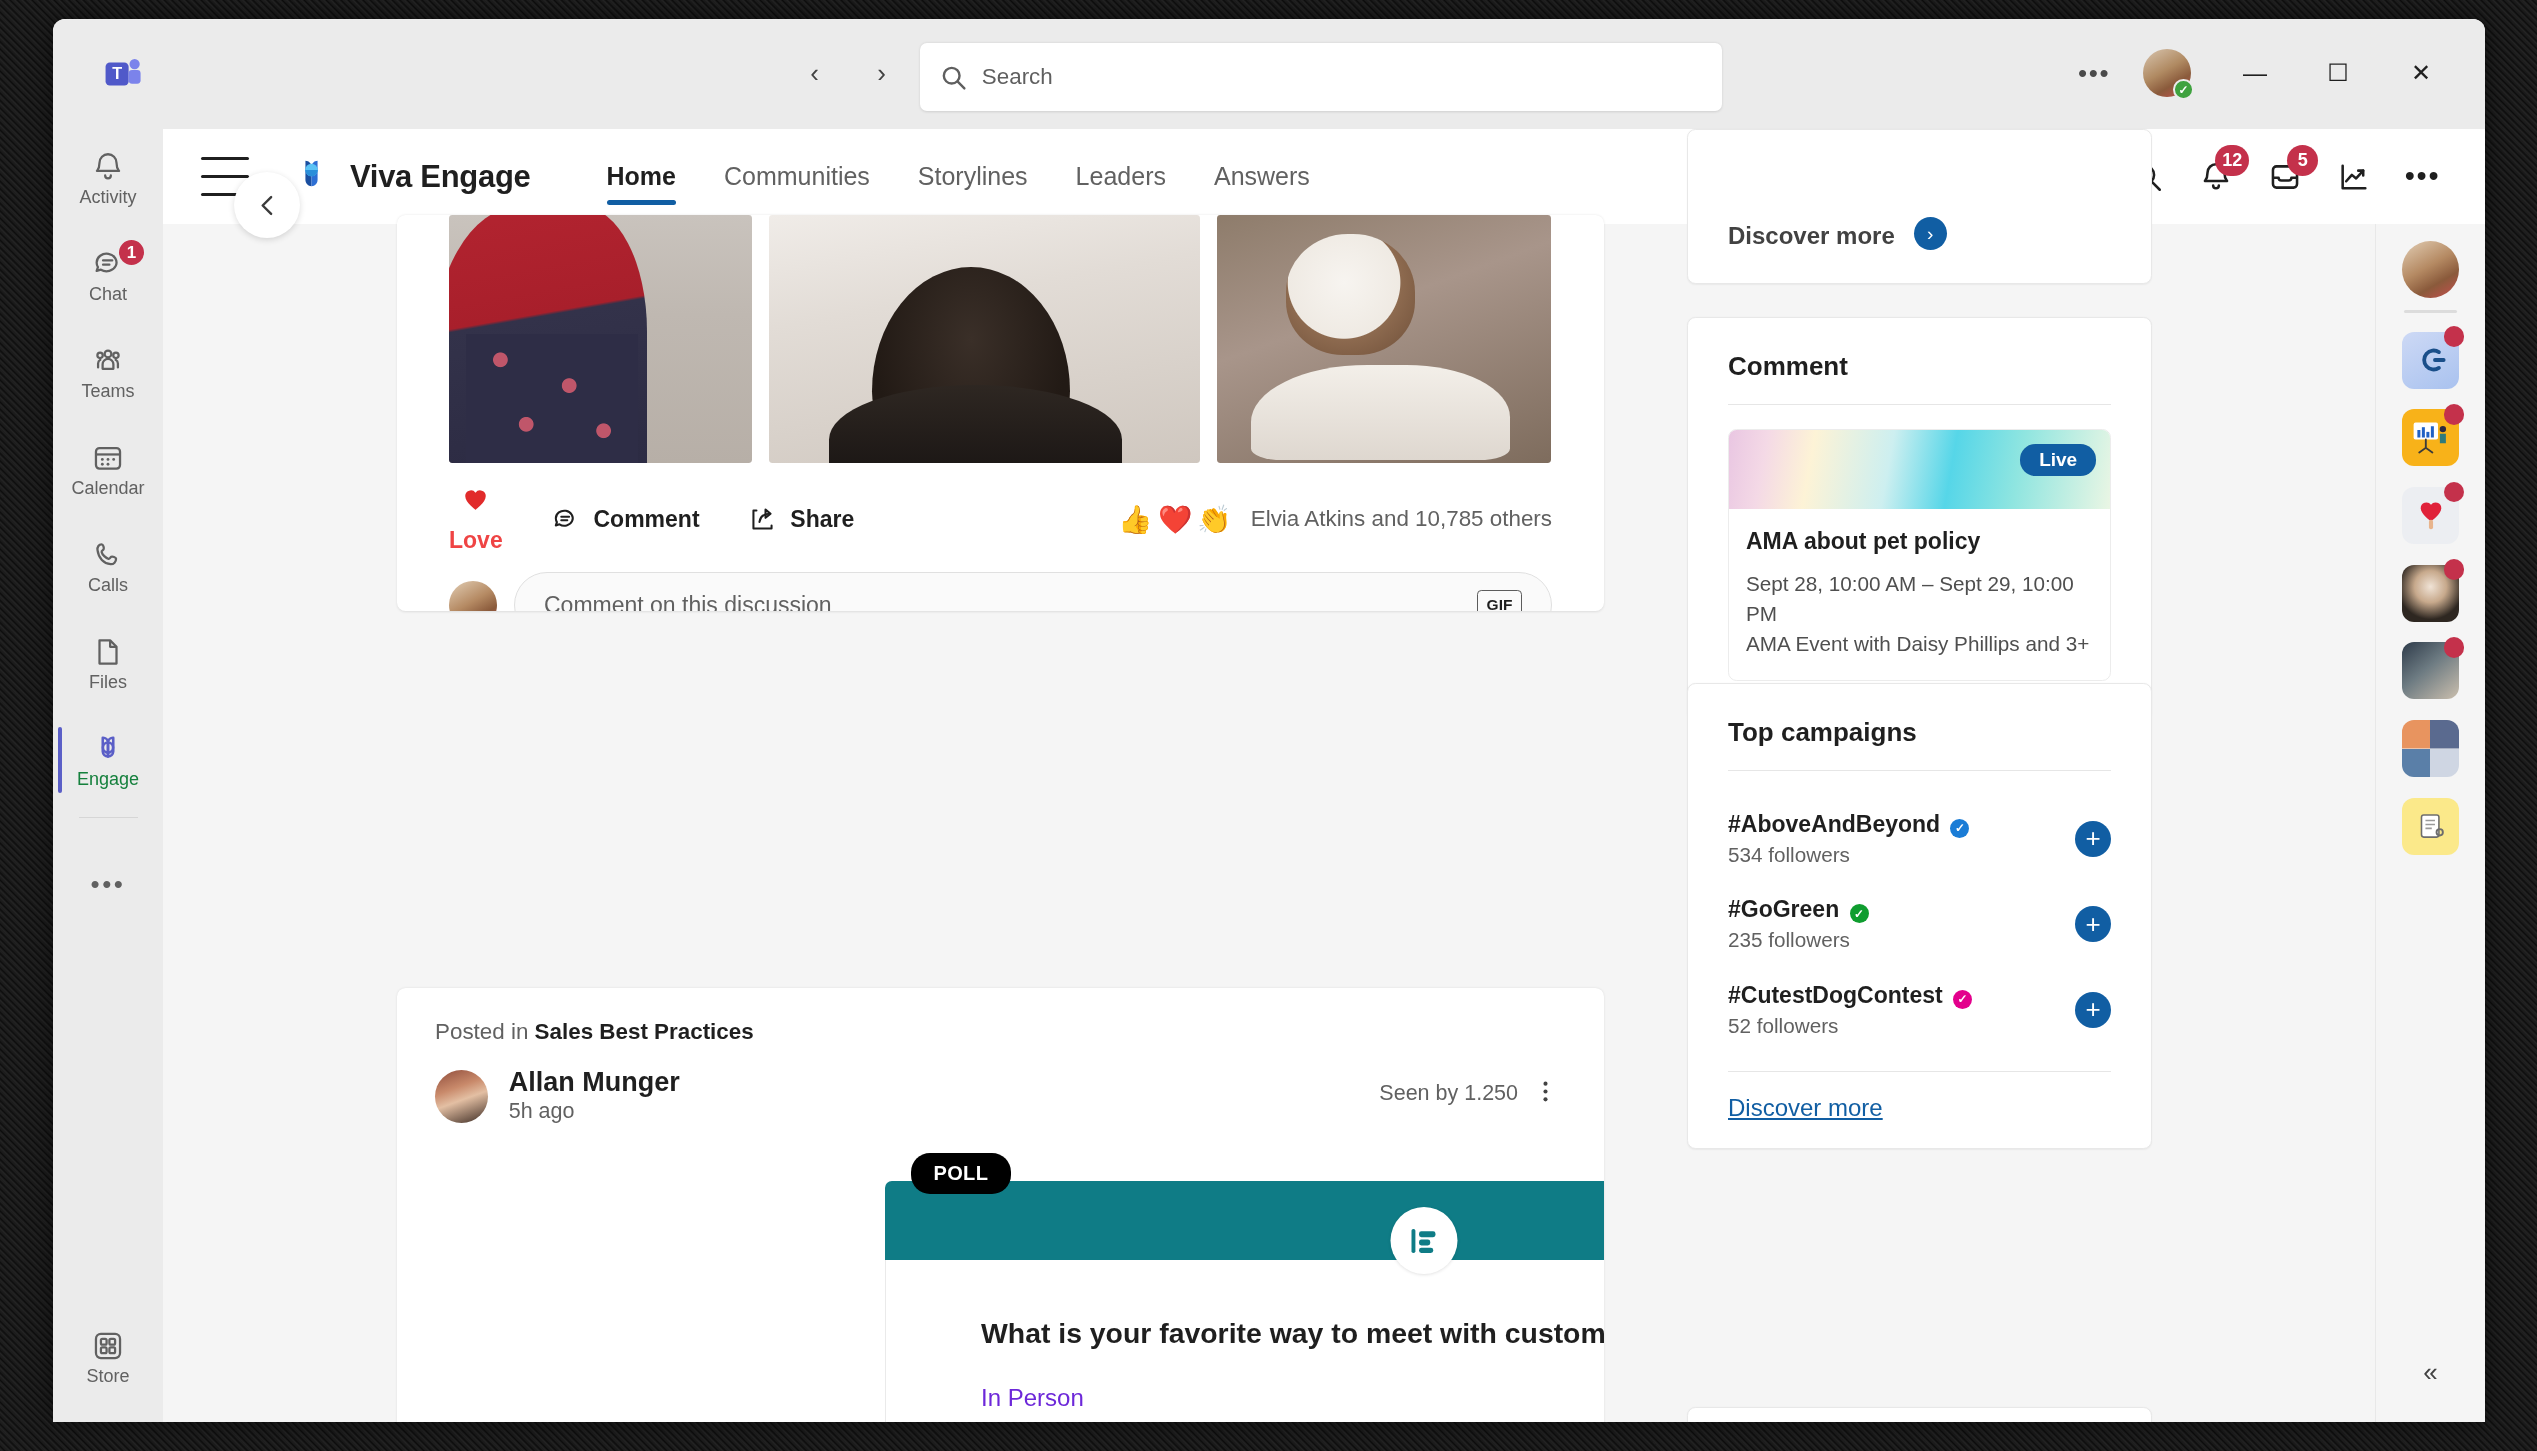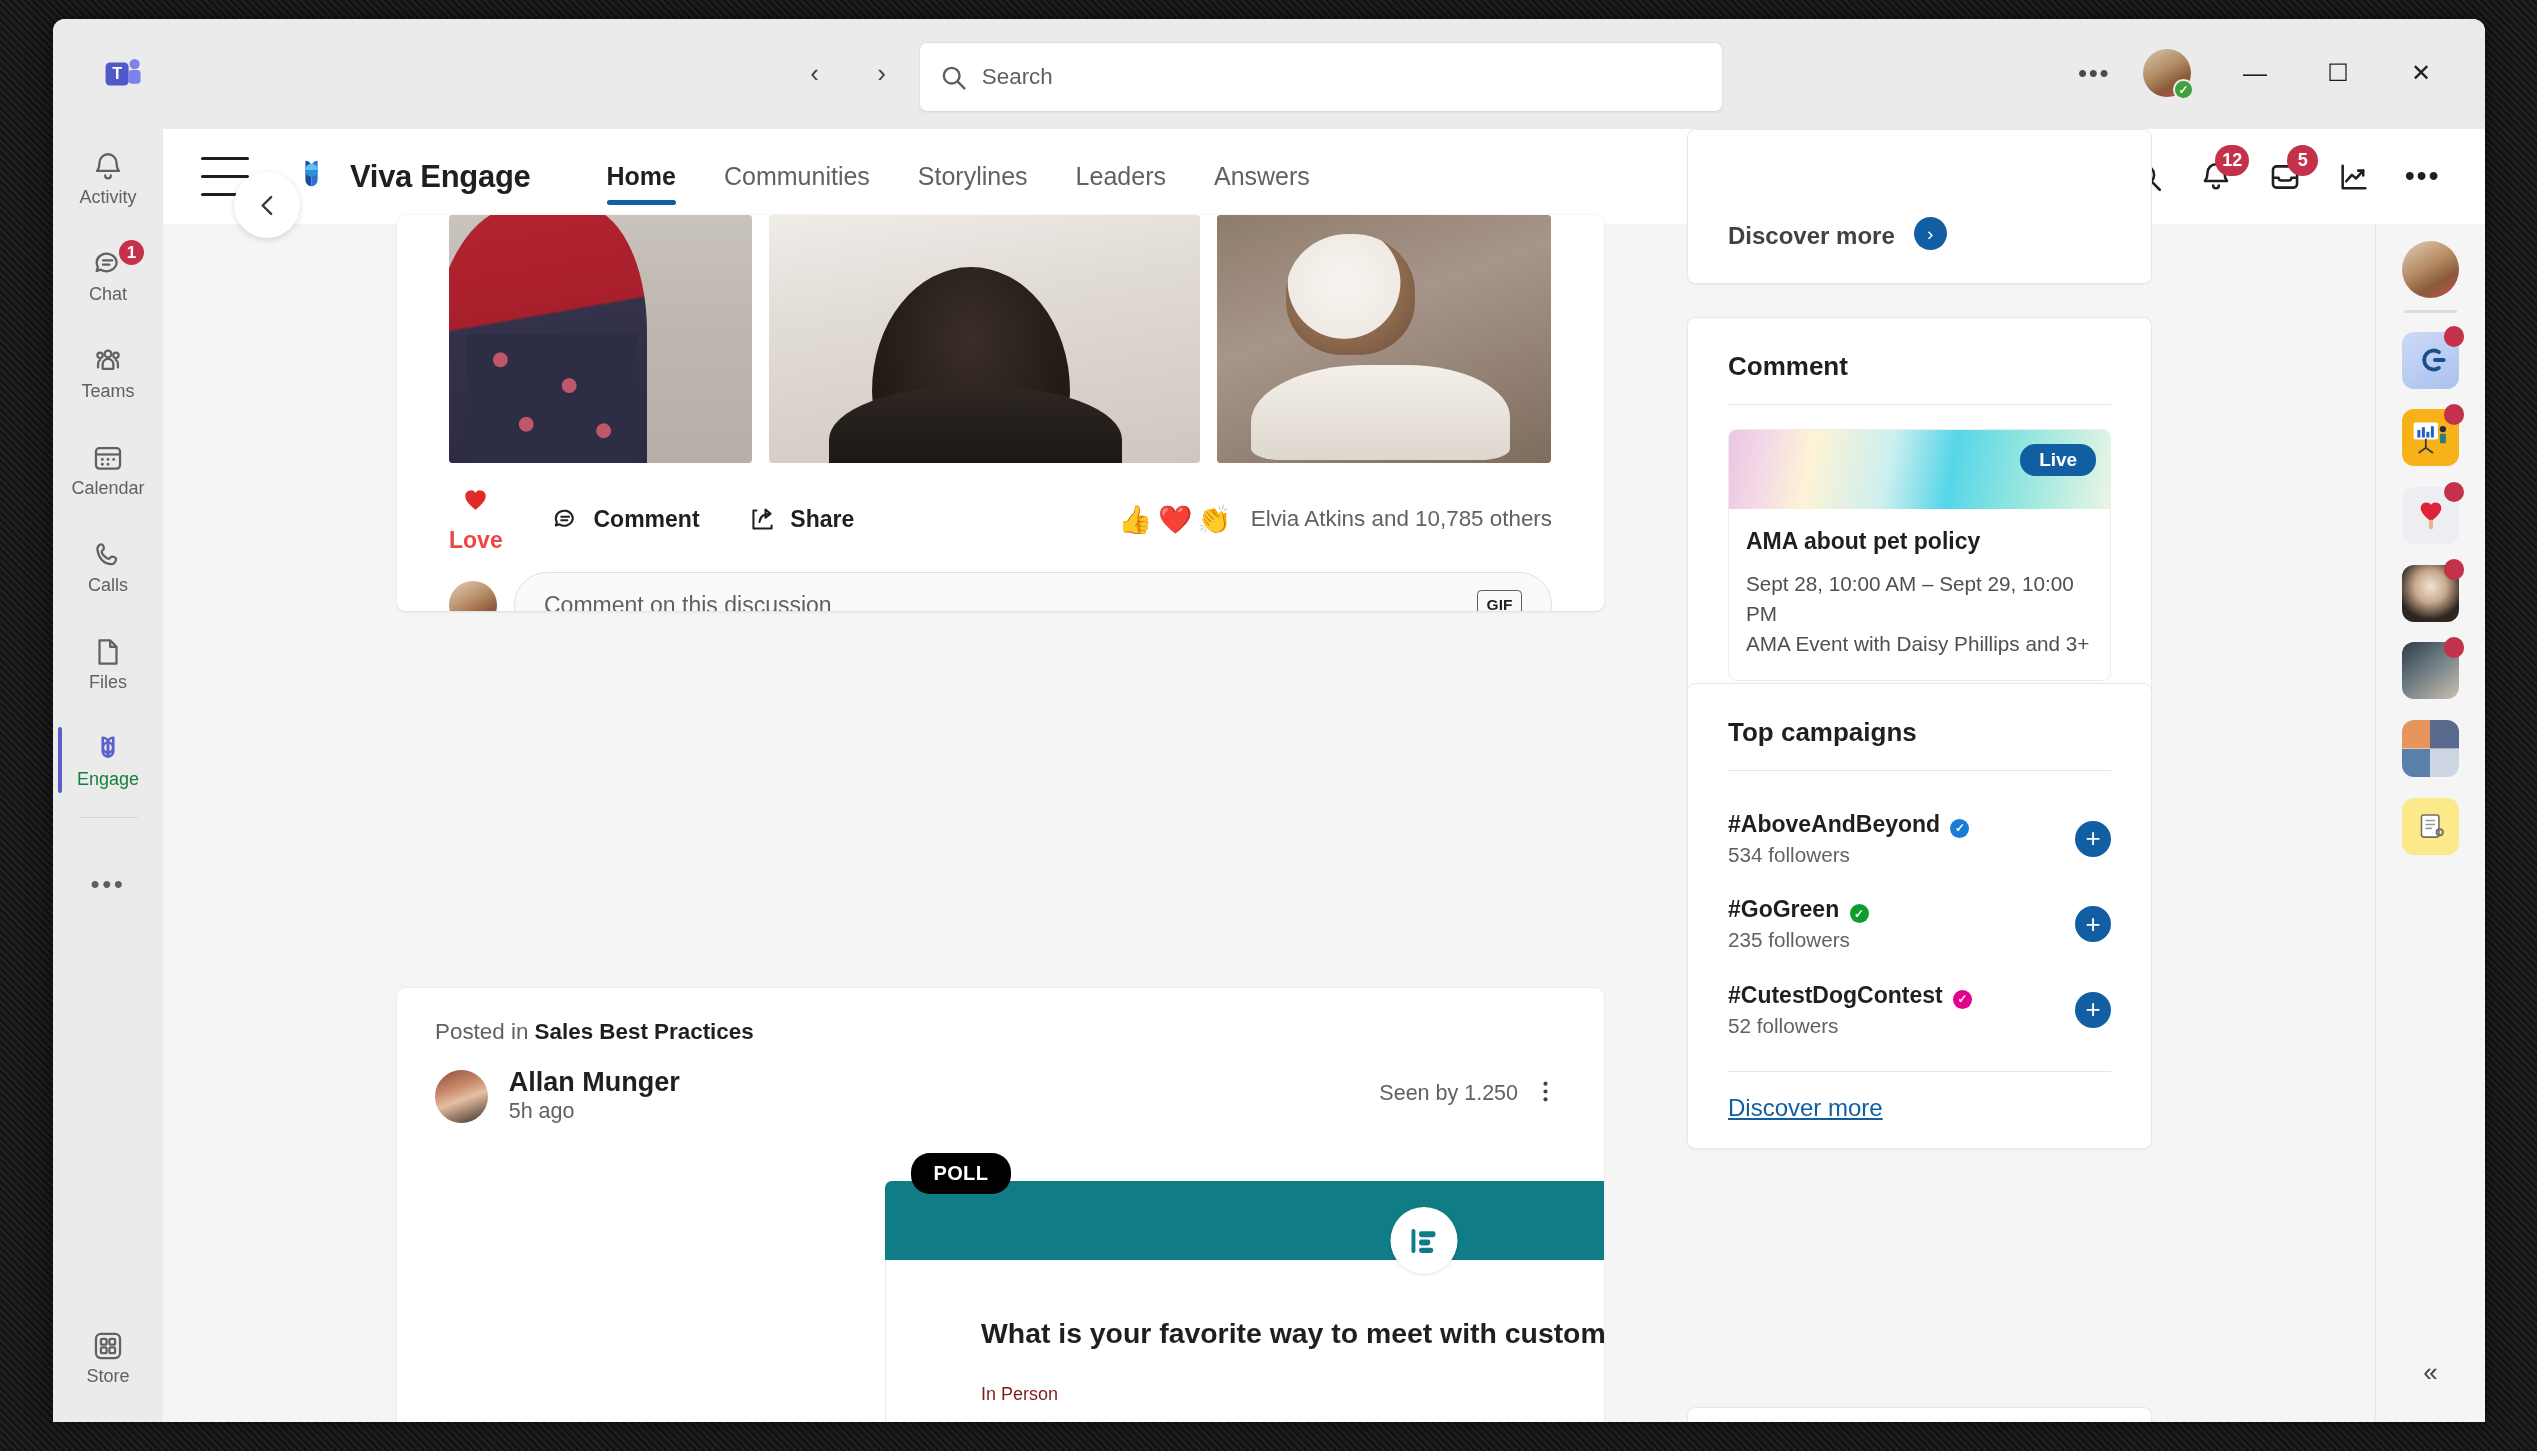--- a/index.html
+++ b/index.html
@@ -219,21 +219,21 @@
     position: absolute; left: 50%; transform: translateX(-50%); top: 26px;
     width: 67px; height: 67px; border-radius: 50%; background: #fff;
     display: flex; align-items: center; justify-content: center;
     box-shadow: 0 0.9px 3.4px rgba(0,0,0,.12);
   }
   #poll-body { background: #fff; border: 1.7px solid #eaeaea; border-top: none;
     border-radius: 0 0 6.9px 6.9px; padding: 57px 95px 34px; }
   #poll-q { font-size: 28.4px; font-weight: bold; color: #1f1f1f; margin-bottom: 34px; }
   .poll-row { margin-bottom: 29px; }
   .poll-row .pr-top { display: flex; justify-content: space-between; align-items: baseline; margin-bottom: 10.3px; }
-  .pr-label { font-size: 18px; color: #7f1d1d; }
+  .pr-label { font-size: 24px; color: #6d28d9; }
 
   
   #back-chevron {
     position: absolute; left: 71px; top: 43px; width: 66px; height: 66px;
     background: #fff; border-radius: 50%; display: flex; align-items: center; justify-content: center;
     box-shadow: 0 1.7px 6.9px rgba(0,0,0,.14); cursor: pointer; color: #3b3b3b; font-size: 29px;
   }
 
   
   #rightcol { position: absolute; left: 1524px; top: 95px; width: 465px; bottom: 0; }

